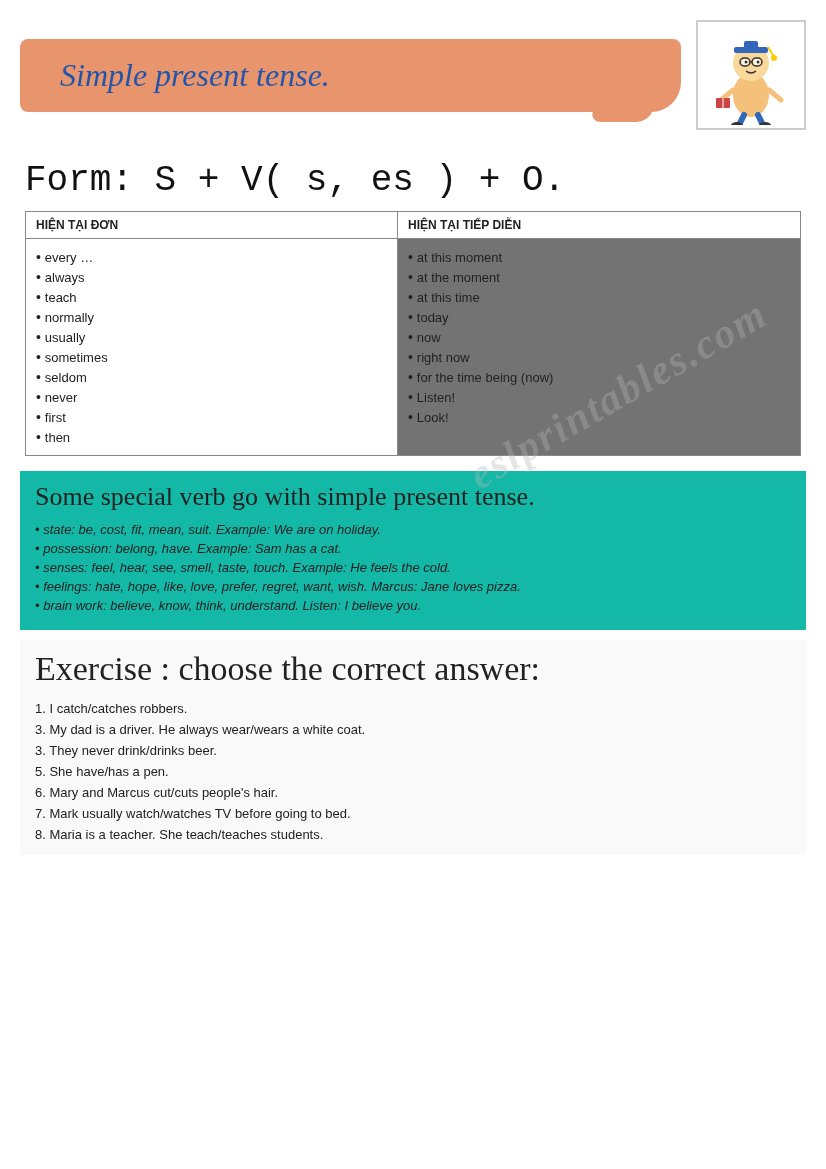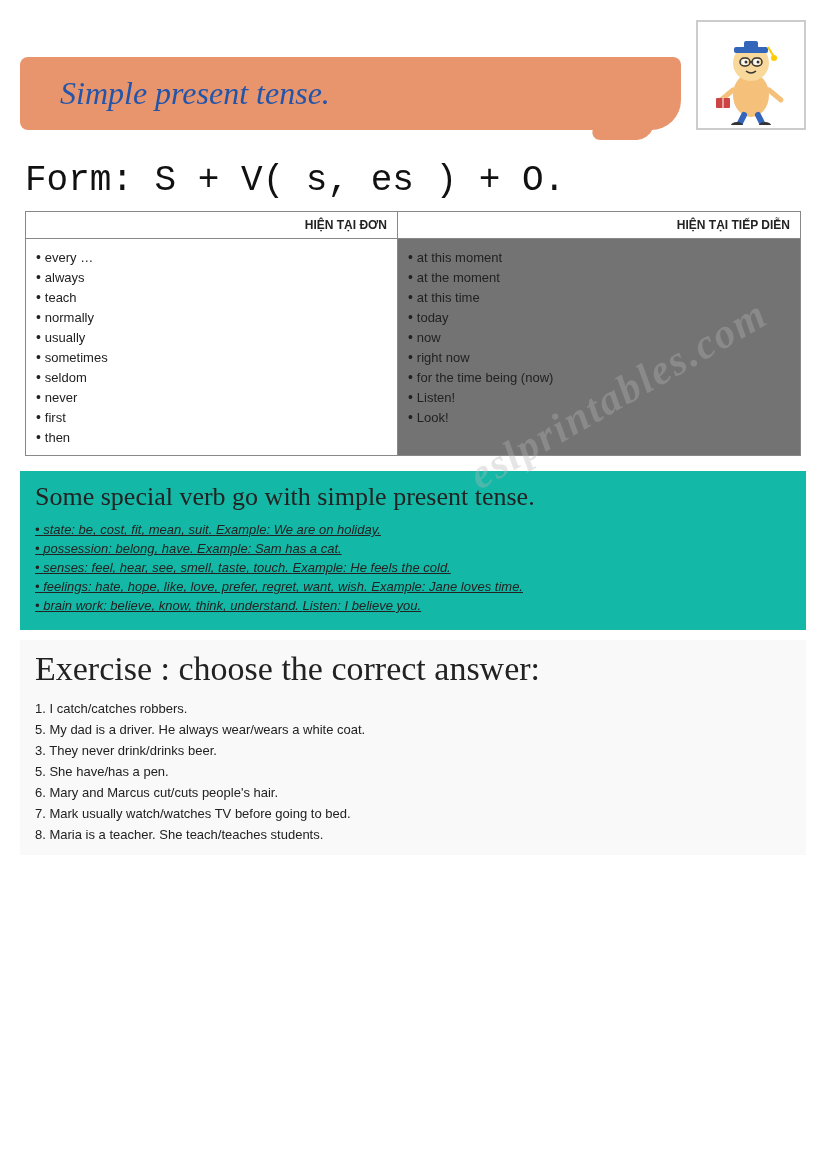--- a/index.html
+++ b/index.html
@@ -9,21 +9,21 @@
       background: #fff;
       font-family: Arial, sans-serif;
       font-size: 14px;
       color: #222;
       padding: 20px;
     }
 
     
     .header-section {
       display: flex;
-      align-items: flex-end;
+      align-items: center;
       margin-bottom: 30px;
     }
     .title-banner {
       background: #e8956d;
       border-radius: 8px 8px 30px 8px;
       padding: 18px 40px;
       flex: 1;
       margin-right: 15px;
       position: relative;
     }
@@ -70,21 +70,21 @@
     
     .tense-table {
       width: 100%;
       border-collapse: collapse;
       border: 1.5px solid #888;
       margin-bottom: 10px;
     }
     .tense-table th {
       border: 1.5px solid #888;
       padding: 6px 10px;
-      text-align: right;
+      text-align: left;
       font-size: 12px;
       font-weight: bold;
       background: #fff;
     }
     .tense-table td {
       border: 1.5px solid #888;
       padding: 8px 10px;
       vertical-align: top;
       font-size: 13px;
     }
@@ -115,21 +115,20 @@
     }
     .special-title {
       font-size: 26px;
       font-family: Georgia, serif;
       line-height: 1.2;
       margin-bottom: 8px;
     }
     .special-list {
       list-style: none;
       padding: 0;
-      text-decoration: underline;
     }
     .special-list li {
       font-style: italic;
       font-size: 13px;
       padding: 2px 0;
     }
     .special-list li::before {
       content: '• ';
     }
 
@@ -267,30 +266,30 @@
       </tbody>
     </table>
   </div>
 
   <div class="special-section">
     <div class="special-title">Some special verb go with simple present tense.</div>
     <ul class="special-list">
       <li>state: be, cost, fit, mean, suit. <em>Example: We are on holiday.</em></li>
       <li>possession: belong, have.  <em>Example: Sam has a cat.</em></li>
       <li>senses: feel, hear, see, smell, taste, touch. <em>Example: He feels the cold.</em></li>
-      <li>feelings: hate, hope, like, love, prefer, regret, want, wish. <em>Example: Jane loves time.</em></li>
+      <li>feelings: hate, hope, like, love, prefer, regret, want, wish. <em>Marcus: Jane loves pizza.</em></li>
       <li>brain work: believe, know, think, understand. <em>Listen: I believe you.</em></li>
     </ul>
   </div>
 
   <div class="exercise-section">
     <div class="exercise-title">Exercise : choose the correct answer:</div>
     <ol class="exercise-list">
       <li>1. I catch/catches robbers.</li>
-      <li>5. My dad is a driver. He always wear/wears a white coat.</li>
+      <li>3. My dad is a driver. He always wear/wears a white coat.</li>
       <li>3. They never drink/drinks beer.</li>
       <li>5. She have/has a pen.</li>
       <li>6. Mary and Marcus cut/cuts people's hair.</li>
       <li>7. Mark usually watch/watches TV before going to bed.</li>
       <li>8. Maria is a teacher. She teach/teaches students.</li>
     </ol>
   </div>
 
 </div>
 

